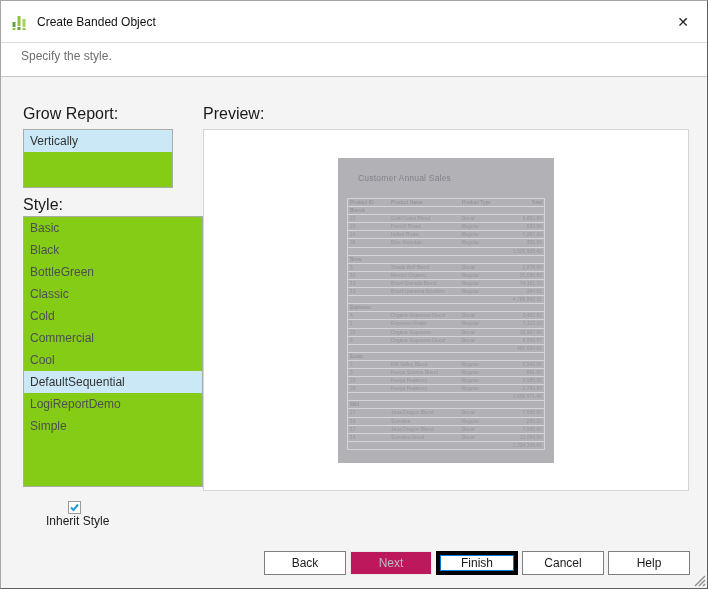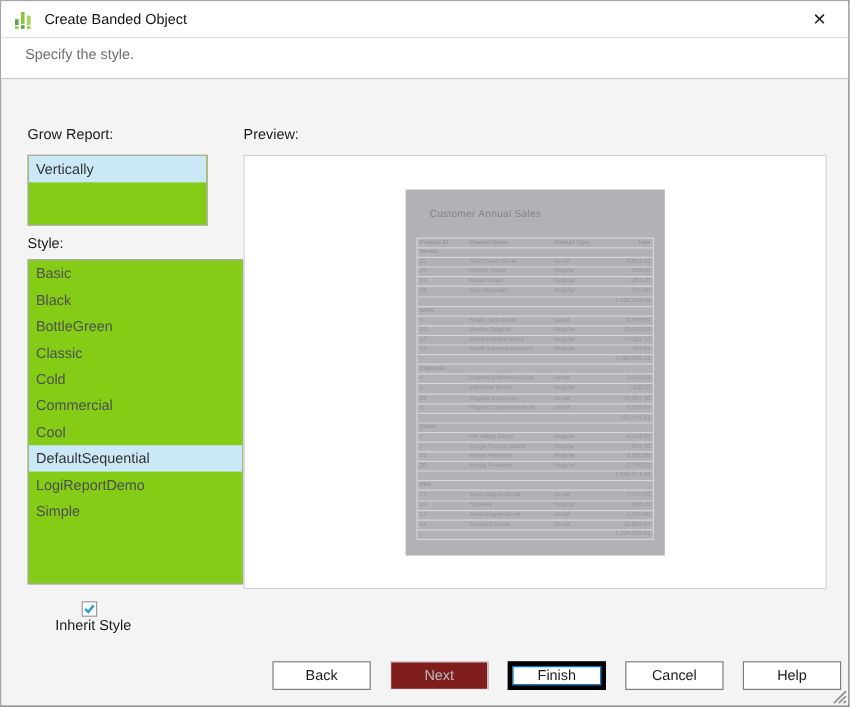--- a/index.html
+++ b/index.html
@@ -3,33 +3,33 @@
 <meta charset="utf-8">
 <style>
   html,body{margin:0;padding:0;background:#e9e9e9;}
   .dialog{
     position:relative;width:708px;height:589px;box-sizing:border-box;
     border:1px solid #a5a5a5;border-right-color:#5f5f5f;border-bottom-color:#5f5f5f;
     background:#f4f4f4;font-family:"Liberation Sans",sans-serif;font-size:12px;color:#1a1a1a;
     overflow:hidden;
   }
   
-  .titlebar{height:31px;background:#ffffff;border-bottom:1px solid #dadada;display:flex;align-items:center;padding:0 10px;box-sizing:border-box;}
+  .titlebar{height:42px;background:#ffffff;border-bottom:1px solid #dadada;display:flex;align-items:center;padding:0 10px;box-sizing:border-box;}
   .app-icon{width:18px;height:18px;flex:0 0 auto;}
   .title{margin-left:8px;font-size:12px;color:#111;}
   .close-btn{margin-left:auto;width:28px;height:28px;display:flex;align-items:center;justify-content:center;font-size:14px;color:#222;cursor:pointer;font-weight:400;}
   
   .header{background:#ffffff;border-bottom:1px solid #c7c7c7;}
   .steps{display:flex;align-items:center;height:30px;padding:2px 72px 0 22px;}
   .step{font-weight:bold;color:#3f3f3f;font-size:12px;white-space:nowrap;cursor:default;}
   .step.active{color:#169bd5;}
   .step-line{flex:1;height:1px;background:#ababab;margin:0 12px;min-width:18px;}
   .subtitle{padding:6px 0 13px 20px;color:#6e6e6e;font-size:12px;}
   
-  .fieldlabel{position:absolute;font-size:12px;color:#1a1a1a;}
+  .fieldlabel{position:absolute;font-size:16px;color:#1a1a1a;}
   .lbl-grow{left:22px;top:104px;}
   .lbl-style{left:22px;top:195px;}
   .lbl-preview{left:202px;top:104px;}
   .listbox{position:absolute;background:#84cc16;border:1px solid #ababab;box-sizing:border-box;overflow:hidden;}
   .list-grow{left:22px;top:128px;width:150px;height:59px;}
   .list-style{left:22px;top:215px;width:180px;height:271px;}
   .list-item{height:22px;line-height:22px;padding-left:6px;color:#4f4f4f;font-size:12px;cursor:default;white-space:nowrap;}
   .list-item.selected{background:#cbe8f7;color:#333;}
   
   .checkbox-row{position:absolute;left:38px;top:500px;display:flex;align-items:center;cursor:default;flex-direction:column;}
@@ -42,26 +42,26 @@
   .thumb-title{position:absolute;left:20px;top:15px;font-size:8.5px;font-weight:normal;color:#84838a;letter-spacing:.2px;}
   .rpt{position:absolute;left:9px;right:9px;top:40px;border:1px solid rgba(255,255,255,.45);border-bottom:none;}
   .rrow{display:flex;height:8.1px;box-sizing:border-box;border-bottom:1px solid rgba(255,255,255,.45);font-size:5px;line-height:7.5px;color:#97969c;overflow:hidden;}
   .rrow.rhead,.rrow.rgroup{color:#8e8d94;}
   .rc1{width:22%;padding-left:2px;box-sizing:border-box;}
   .rc2{width:36%;}
   .rc3{width:24%;}
   .rc4{width:18%;text-align:right;padding-right:2px;box-sizing:border-box;}
   .rfull{width:100%;padding-left:2px;box-sizing:border-box;}
   
-  .buttons{position:absolute;right:6px;bottom:13px;display:flex;gap:16px;justify-content:space-between;}
+  .buttons{position:absolute;right:17px;bottom:13px;display:flex;gap:4px;justify-content:space-between;}
   .btn{width:82px;height:24px;box-sizing:border-box;background:#ffffff;border:1px solid #7e7e7e;
        font-family:"Liberation Sans",sans-serif;font-size:12px;color:#1a1a1a;
        display:flex;align-items:center;justify-content:center;padding:0;cursor:pointer;}
   .btn.default{border:4px solid #000000;box-shadow:inset 0 0 0 1px #0078d7;}
-  .btn.disabled{background:#7f1d1d;border-color:#e9e9e9;color:#b9bcc0;cursor:default;}
+  .btn.disabled{background:#be185d;border-color:#e9e9e9;color:#b9bcc0;cursor:default;}
   
   .grip{position:absolute;right:1px;bottom:1px;width:14px;height:14px;}
 </style>
 </head>
 <body>
 
 <div class="dialog">
 
   <div class="titlebar">
     <svg class="app-icon" viewBox="0 0 18 18">

